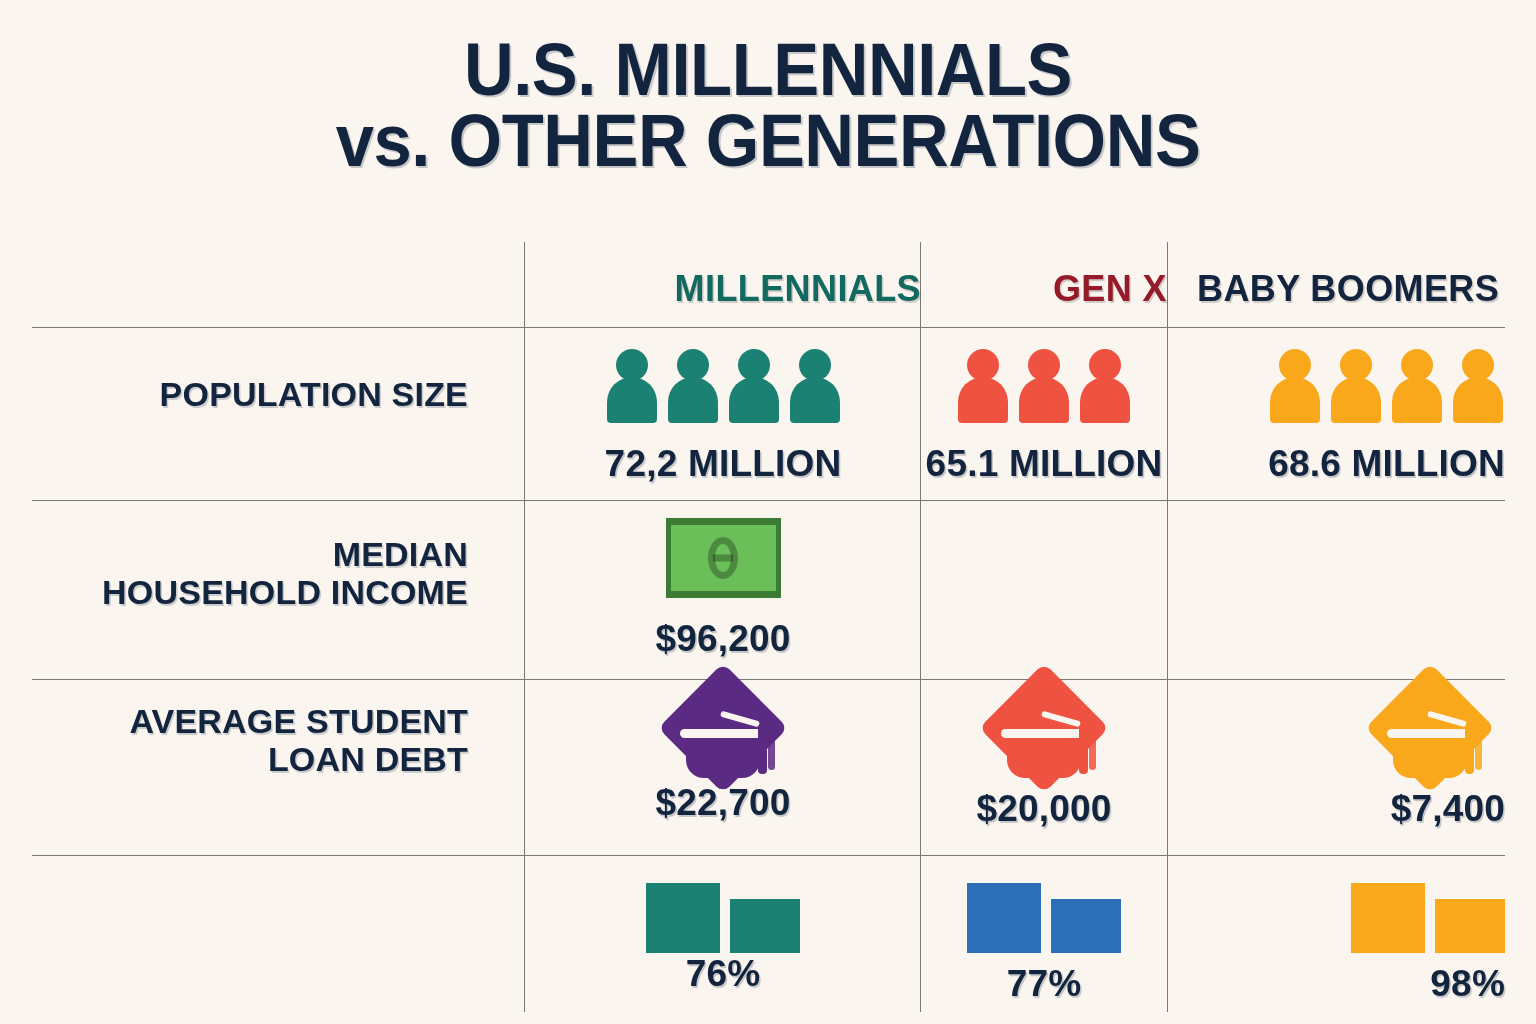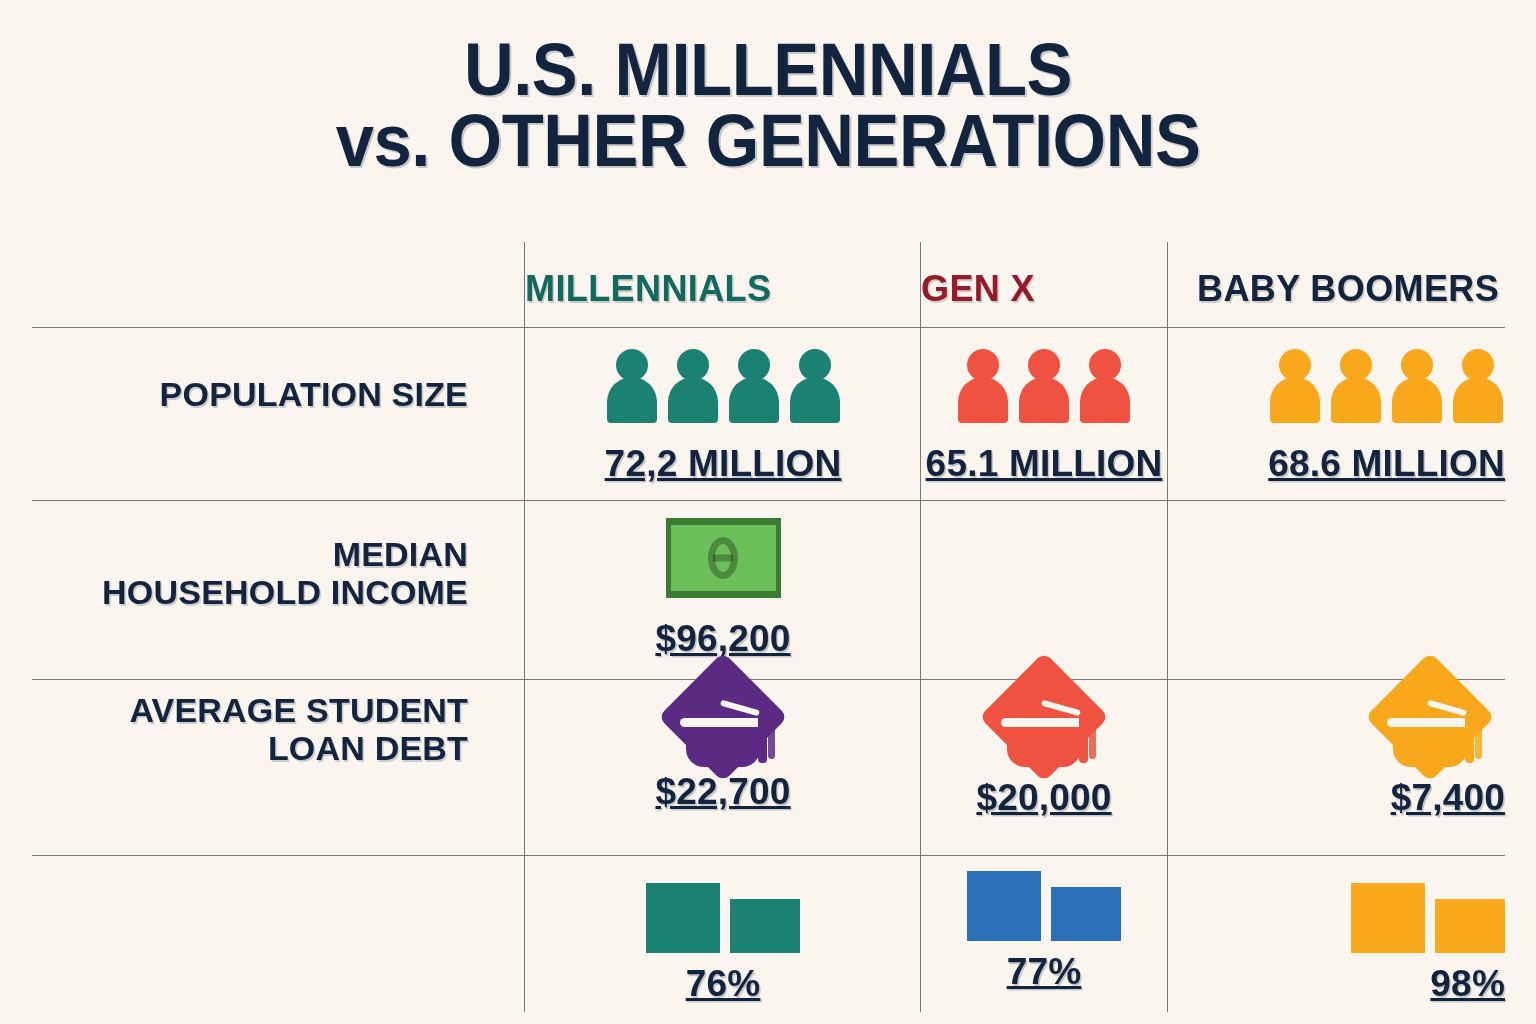--- a/index.html
+++ b/index.html
@@ -83,21 +83,20 @@
     text-shadow: 1.5px 1.5px 0 rgba(19,36,63,0.20);
   }
 
   .cell {
     position: absolute;
     text-align: center;
     display: flex;
     flex-direction: column;
     align-items: center;
     justify-content: flex-start;
-    text-decoration: underline;
   }
   .cell.c0 { left: 493px;  width: 396px; }
   .cell.c1 { left: 889px;  width: 246px; }
   .cell.c2 { left: 1135px; width: 338px; align-items: flex-end; }
 
   .value {
     font-weight: 700;
     font-size: 37px;
     letter-spacing: 0.2px;
     color: #13243f;
@@ -106,21 +105,21 @@
   }
 
   
   .hdr {
     position: absolute;
     top: 26px;
     font-weight: 700;
     font-size: 36px;
     letter-spacing: 0.4px;
     white-space: nowrap;
-    text-align: left;
+    text-align: right;
     text-shadow: 1.5px 1.5px 0 rgba(0,0,0,0.17);
   }
   .hdr.h0 { left: 493px;  width: 396px; color: #12695f; }
   .hdr.h1 { left: 889px;  width: 246px; color: #961b2a; }
   .hdr.h2 { left: 1135px; width: 371px; color: #13243f; text-align: left; padding-left: 30px; }
 
   
   .icon-row {
     display: flex;
     align-items: flex-end;
@@ -312,21 +311,21 @@
         <div class="inner" style="background:#6bbf59">
             <div class="theta"></div>
           </div>
       </div>
       <div class="value" style="margin-top:20px">$96,200</div>
     </div>
 
 
   </div>
 
-  <div class="row" style="top:417px; height:176px">
+  <div class="row" style="top:428px; height:176px">
     <div class="cell-label" style="top:32px">
       <div>AVERAGE STUDENT</div>
       <div>LOAN DEBT</div>
     </div>
 
     <div class="cell c0" style="top:8px">
       <div class="cap">
         <div class="board" style="background:#5b2a82"></div>
         <div class="base" style="background:#5b2a82"></div>
         <div class="band"></div>
@@ -362,24 +361,24 @@
     </div>
   </div>
 
   <div class="row" style="top:613px; height:157px">
 
     <div class="cell c0" style="top:20px">
       <div class="bars">
         <div class="bar-a" style="background:#1b8173"></div>
         <div class="bar-b" style="background:#1b8173"></div>
       </div>
-      <div class="value" style="margin-top:10px">76%</div>
-    </div>
-
-    <div class="cell c1" style="top:8px">
+      <div class="value" style="">76%</div>
+    </div>
+
+    <div class="cell c1" style="top:20px">
       <div class="bars">
         <div class="bar-a" style="background:#2a6fb8"></div>
         <div class="bar-b" style="background:#2a6fb8"></div>
       </div>
       <div class="value" style="margin-top:10px">77%</div>
     </div>
 
     <div class="cell c2" style="top:20px">
       <div class="bars">
         <div class="bar-a" style="background:#f9a81c"></div>

